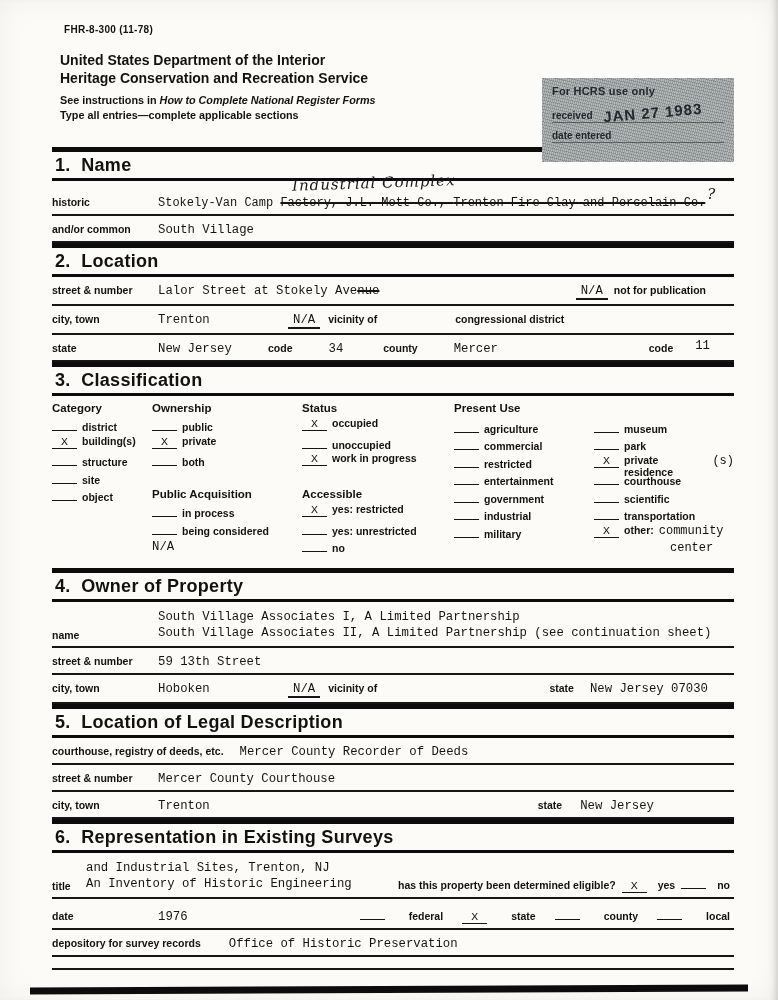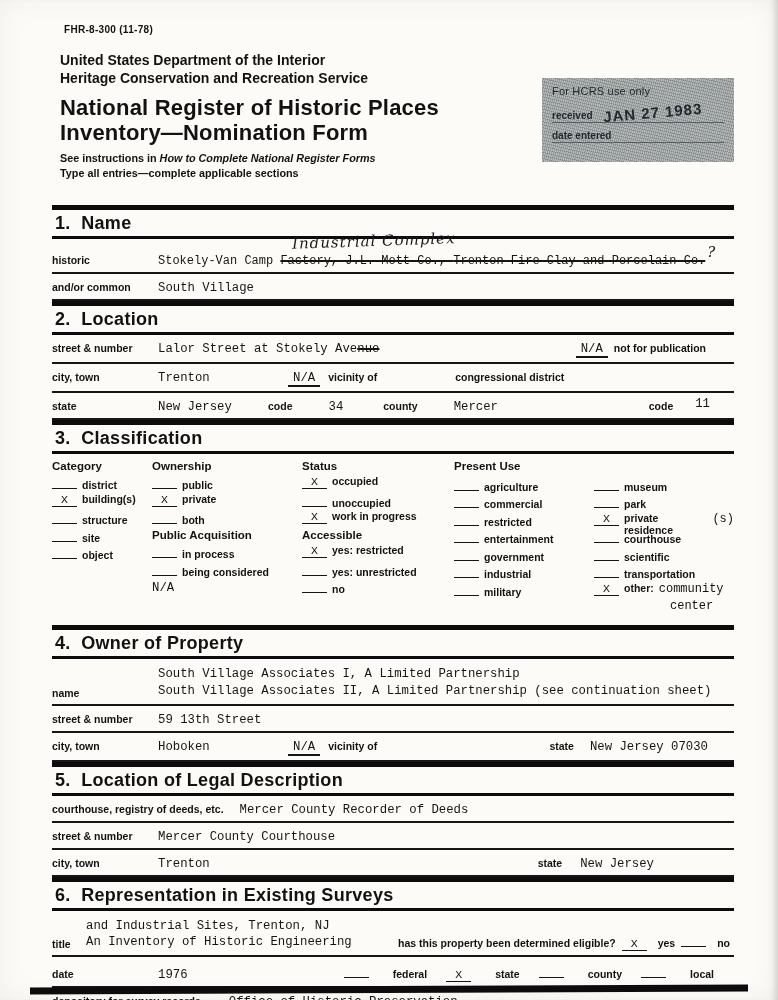--- a/index.html
+++ b/index.html
@@ -12,21 +12,21 @@
   .form-title{margin-top:9px;margin-left:8px;font-size:22px;font-weight:bold;line-height:1.12;letter-spacing:.2px}
   .instructions{margin-top:6px;margin-left:8px;font-size:10.8px;font-weight:bold;line-height:1.35}
   .ital{font-style:italic}
   
   .stamp{position:absolute;top:78px;right:44px;width:192px;height:84px;padding:7px 10px;box-sizing:border-box;
          color:#23282e;
          background:
           repeating-linear-gradient(13deg, rgba(40,40,45,.20) 0 1px, transparent 1px 3px),
           repeating-linear-gradient(104deg, rgba(255,255,255,.28) 0 1px, transparent 1px 2px),
           #9aa0a0;}
-  .stamp-line1{font-size:11px;font-weight:normal;letter-spacing:.2px}
+  .stamp-line1{font-size:11px;font-weight:bold;letter-spacing:.2px}
   .stamp-row{display:flex;align-items:flex-end;margin-top:7px;border-bottom:1px solid rgba(35,40,46,.55);padding-bottom:1px}
   .stamp-label{font-size:10px;font-weight:bold}
   .stamp-date{font-size:15px;font-weight:bold;margin-left:10px;transform:rotate(-5deg);letter-spacing:1px}
   .stamp-blank{flex:1}
   
   .sec-bar{height:5px;background:#0c0c0c}
   .sec-title{font-size:18px;font-weight:bold;padding:3px 0 2px 3px;white-space:pre;letter-spacing:.3px}
   .sec-bar2{height:3px;background:#0c0c0c}
   
   .frow{display:flex;align-items:baseline;border-bottom:2px solid #161616;padding:7px 0 4px;position:relative}
@@ -43,21 +43,21 @@
   .hand-above{position:absolute;top:-7px;left:240px;transform:rotate(-2deg);letter-spacing:1px}
   .qmark{position:relative;top:-7px;margin-left:2px}
   .rgroup{margin-left:auto;display:flex;align-items:baseline;gap:6px}
   .chk{display:inline-block;width:25px;flex:none;border-bottom:1.6px solid #141414;text-align:center;margin-right:5px;
        font-family:"Liberation Mono","DejaVu Sans Mono",monospace;font-size:11.5px;height:13px;line-height:14px;vertical-align:baseline}
   
   .classif{display:flex;padding:6px 0 12px}
   .ccol{flex:none}
   .c1{width:100px}.c2{width:150px}.c3{width:152px}.c4{flex:1}
   .chead{font-size:11.5px;font-weight:bold;margin-bottom:3px}
-  .chead.sub{margin-top:3px}
+  .chead.sub{margin-top:20px}
   .citem{display:flex;align-items:baseline;margin:1.5px 0;height:16px}
   .clabel{font-size:10.5px;font-weight:bold}
   .csuffix{font-family:"Liberation Mono","DejaVu Sans Mono",monospace;font-size:12px;margin-left:5px}
   .pu-cols{display:flex}
   .pu-col{flex:1}
   .cna{margin-top:3px}
   .center-note{margin-left:76px;margin-top:1px}
   .bottom-bar{position:absolute;left:30px;right:30px;bottom:7px;height:7px;background:#0c0c0c;transform:rotate(-.25deg)}
   .ml16{margin-left:16px}
   .vTrenton{width:130px;flex:none}
@@ -80,24 +80,20 @@
     <div class="stamp-row">
       <span class="stamp-label">received</span>
       <span class="stamp-date">JAN 27 1983</span>
     </div>
     <div class="stamp-row">
       <span class="stamp-label">date entered</span>
       <span class="stamp-blank"></span>
     </div>
   </div>
 
-  <div class="form-title">
-    <div>National Register of Historic Places</div>
-    <div>Inventory—Nomination Form</div>
-  </div>
 
   <div class="instructions">
     <div><span>See instructions in </span><span class="ital">How to Complete National Register Forms</span></div>
     <div>Type all entries—complete applicable sections</div>
   </div>
 
   <div style="margin-top:25px">
     <div class="sec-bar"></div>
     <div class="sec-title">1.  Name</div>
     <div class="sec-bar2"></div>
@@ -379,21 +375,21 @@
         <span class="chk"><span>X</span></span>
         <span class="mlabel">yes</span>
         <span class="chk"><span></span></span>
         <span class="mlabel">no</span>
       </span>
     </div>
 
     <div class="frow">
       <span class="flabel w1">date</span>
       <span class="tval">1976</span>
-      <span class="rgroup" style="margin-right:20px;gap:19px">
+      <span class="rgroup" style="margin-right:4px;gap:19px">
         <span class="chk"><span></span></span>
           <span class="mlabel">federal</span>
         <span class="chk"><span>X</span></span>
           <span class="mlabel">state</span>
         <span class="chk"><span></span></span>
           <span class="mlabel">county</span>
         <span class="chk"><span></span></span>
           <span class="mlabel">local</span>
       </span>
     </div>

